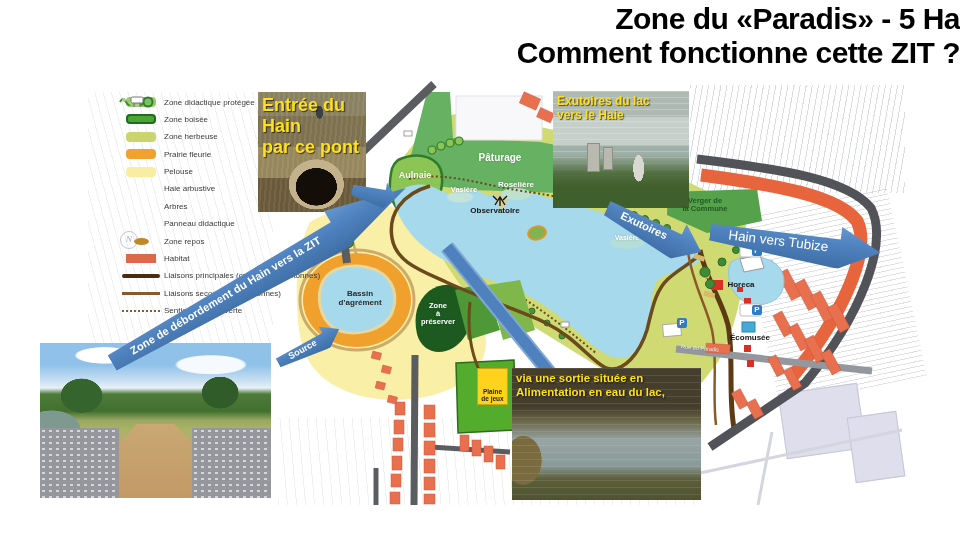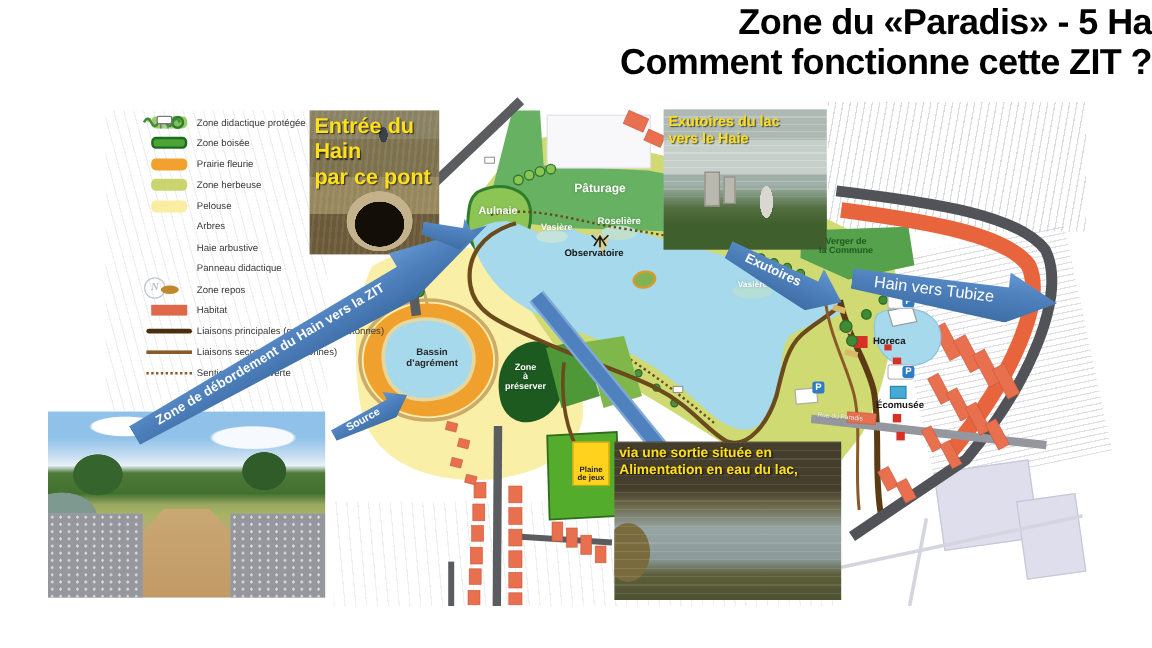--- a/index.html
+++ b/index.html
@@ -286,54 +286,54 @@
         <span class="ltext">Zone didactique protégée</span>
       </div>
     <div class="lrow">
         <span class="swbox">
           <span class="sw sw-boisee"></span>
         </span>
         <span class="ltext">Zone boisée</span>
       </div>
     <div class="lrow">
         <span class="swbox">
+          <span class="sw sw-herbeuse"></span>
+        </span>
+        <span class="ltext">Zone herbeuse</span>
+      </div>
+    <div class="lrow">
+        <span class="swbox">
           <span class="sw sw-prairie"></span>
         </span>
         <span class="ltext">Prairie fleurie</span>
       </div>
     <div class="lrow">
         <span class="swbox">
-          <span class="sw sw-herbeuse"></span>
-        </span>
-        <span class="ltext">Zone herbeuse</span>
-      </div>
-    <div class="lrow">
-        <span class="swbox">
           <span class="sw sw-pelouse"></span>
         </span>
         <span class="ltext">Pelouse</span>
+      </div>
+    <div class="lrow">
+        <span class="swbox">
+          <svg width="38" height="10">
+            <path d="M2,6 q3,-6 6,0 t6,0 t6,0 t6,0 t6,0" stroke="#3e8d35" stroke-width="2" fill="none"></path>
+          </svg>
+        </span>
+        <span class="ltext">Haie arbustive</span>
       </div>
     <div class="lrow">
         <span class="swbox">
           <svg width="38" height="12">
             <circle cx="6" cy="4" r="2" fill="#a8cf8e"></circle>
             <circle cx="13" cy="7" r="2" fill="#a8cf8e"></circle>
             <circle cx="20" cy="9" r="2" fill="#a8cf8e"></circle>
             <circle cx="30" cy="6" r="4.5" fill="#7fbf5c" stroke="#2e7d2b" stroke-width="2"></circle>
           </svg>
         </span>
         <span class="ltext">Arbres</span>
-      </div>
-    <div class="lrow">
-        <span class="swbox">
-          <svg width="38" height="10">
-            <path d="M2,6 q3,-6 6,0 t6,0 t6,0 t6,0 t6,0" stroke="#3e8d35" stroke-width="2" fill="none"></path>
-          </svg>
-        </span>
-        <span class="ltext">Haie arbustive</span>
       </div>
     <div class="lrow">
         <span class="swbox">
           <svg width="38" height="12">
             <rect x="13" y="1" width="12" height="6" rx="1.5" fill="#fff" stroke="#777"></rect>
             <path d="M16,7 L16,11 M22,7 L22,11" stroke="#777" stroke-width="1.2"></path>
           </svg>
         </span>
         <span class="ltext">Panneau didactique</span>
       </div>

